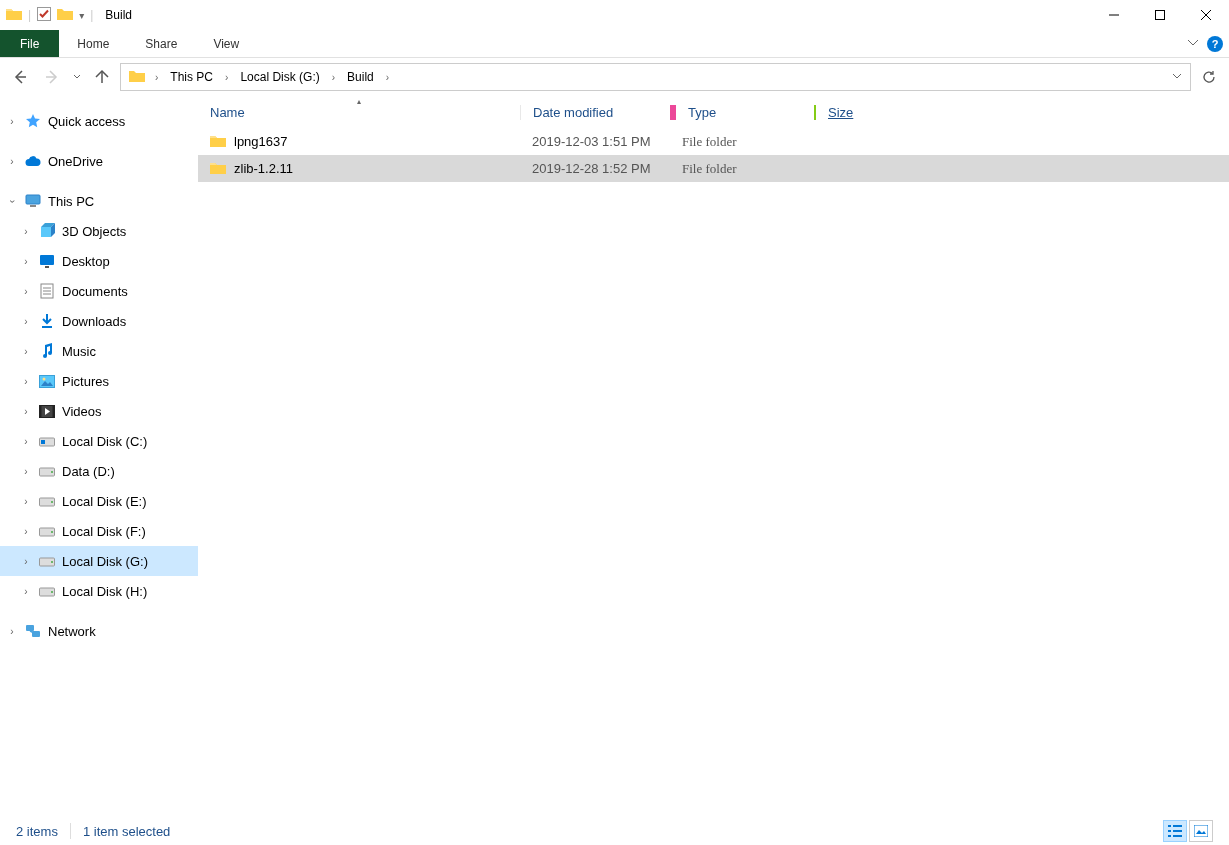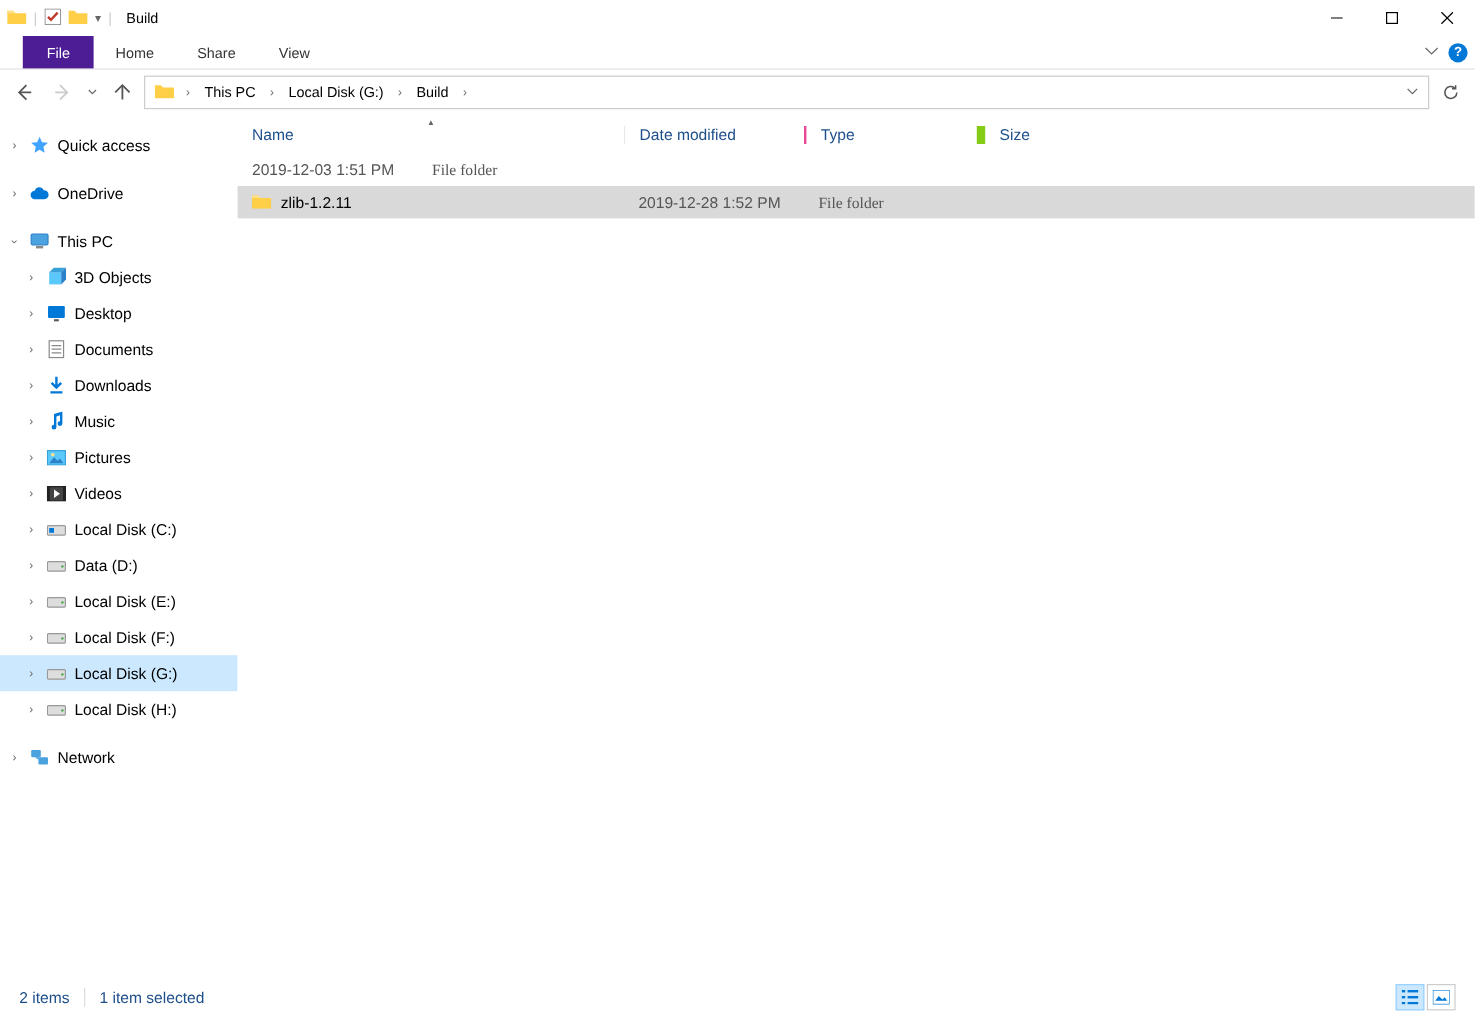--- a/index.html
+++ b/index.html
@@ -8,21 +8,21 @@
 
 .titlebar { height: 30px; display: flex; align-items: center; background: #fff; }
 .titlebar-left { display: flex; align-items: center; padding-left: 6px; gap: 6px; }
 .titlebar-title { margin-left: 6px; font-size: 12px; }
 .titlebar-controls { margin-left: auto; display: flex; }
 .titlebar-btn { width: 46px; height: 30px; display: flex; align-items: center; justify-content: center; }
 .sep { color: #ccc; }
 
 
 .ribbon { height: 28px; display: flex; align-items: stretch; background: #fff; border-bottom: 1px solid #e1e1e1; }
-.ribbon-file { background: #4c1d95; color: #fff; padding: 0 20px; display: flex; align-items: center; font-size: 12px; margin-left: 19px; }
+.ribbon-file { background: #14532d; color: #fff; padding: 0 20px; display: flex; align-items: center; font-size: 12px; }
 .ribbon-tab { padding: 0 18px; display: flex; align-items: center; color: #333; font-size: 12px; }
 .ribbon-right { margin-left: auto; display: flex; align-items: center; padding-right: 6px; gap: 8px; }
 .help-icon { width: 16px; height: 16px; border-radius: 50%; background: #0078d7; color: #fff; display: flex; align-items: center; justify-content: center; font-size: 11px; font-weight: bold; }
 
 
 .navbar { height: 38px; display: flex; align-items: center; padding: 4px 6px; gap: 4px; }
 .nav-btn { width: 28px; height: 28px; display: flex; align-items: center; justify-content: center; color: #666; }
 .nav-btn.disabled { color: #ccc; }
 .addressbar { flex: 1; height: 28px; border: 1px solid #ccc; display: flex; align-items: center; padding: 0 2px; }
 .addr-icon { padding: 0 6px; }
@@ -46,22 +46,22 @@
 .tree-item.level2 { padding-left: 20px; }
 .tree-item.selected { background: #cce8ff; }
 .spacer { height: 10px; }
 
 
 .filelist { flex: 1; border-left: 0; }
 .col-headers { display: flex; height: 32px; align-items: center; }
 .col { padding-left: 12px; color: #1e4f8a; font-size: 13px; position: relative; }
 .col.name { width: 322px; }
 .col.date { width: 150px; border-left: 1px solid #e8e8e8; }
-.col.type { width: 144px; border-left: 2px solid #ec4899; }
-.col.size { width: 100px; border-left: 7px solid #84cc16; }
+.col.type { width: 144px; border-left: 6px solid #ec4899; }
+.col.size { width: 100px; border-left: 2px solid #84cc16; text-decoration: underline; }
 .col .sort-ind { position: absolute; top: -8px; left: 50%; transform: translateX(-50%); font-size: 8px; color: #666; }
 .row { display: flex; height: 27px; align-items: center; }
 .row.selected { background: #d9d9d9; }
 .cell { padding-left: 12px; font-size: 13px; }
 .cell.name { width: 322px; display: flex; align-items: center; gap: 8px; }
 .cell.date { width: 150px; color: #555; }
 .cell.type { width: 144px; color: #555; font-family: Liberation Serif, serif; }
 .cell.size { width: 100px; color: #555; }
 
 
@@ -380,20 +380,27 @@
       <div class="col name">
         <span>Name</span>
         <span class="sort-ind">▴</span>
       </div>
       <div class="col date">Date modified</div>
       <div class="col type">Type</div>
       <div class="col size">Size</div>
     </div>
     <div id="file-rows">
         <div class="row">
+          <div class="cell name">
+            <span><svg class="folder-icon" viewBox="0 0 16 13">
+                <path fill="#ffcf48" d="M0 2 h5 l2 2 h9 v9 h-16 z"></path>
+                <path fill="#ffe08a" d="M0 2 h5 l2 2 h-7 z"></path>
+              </svg></span>
+            <span>lpng1637</span>
+          </div>
           <div class="cell date">2019-12-03 1:51 PM</div>
           <div class="cell type">File folder</div>
           <div class="cell size"></div>
         </div>
         <div class="row selected">
           <div class="cell name">
             <span><svg class="folder-icon" viewBox="0 0 16 13">
                 <path fill="#ffcf48" d="M0 2 h5 l2 2 h9 v9 h-16 z"></path>
                 <path fill="#ffe08a" d="M0 2 h5 l2 2 h-7 z"></path>
               </svg></span>

